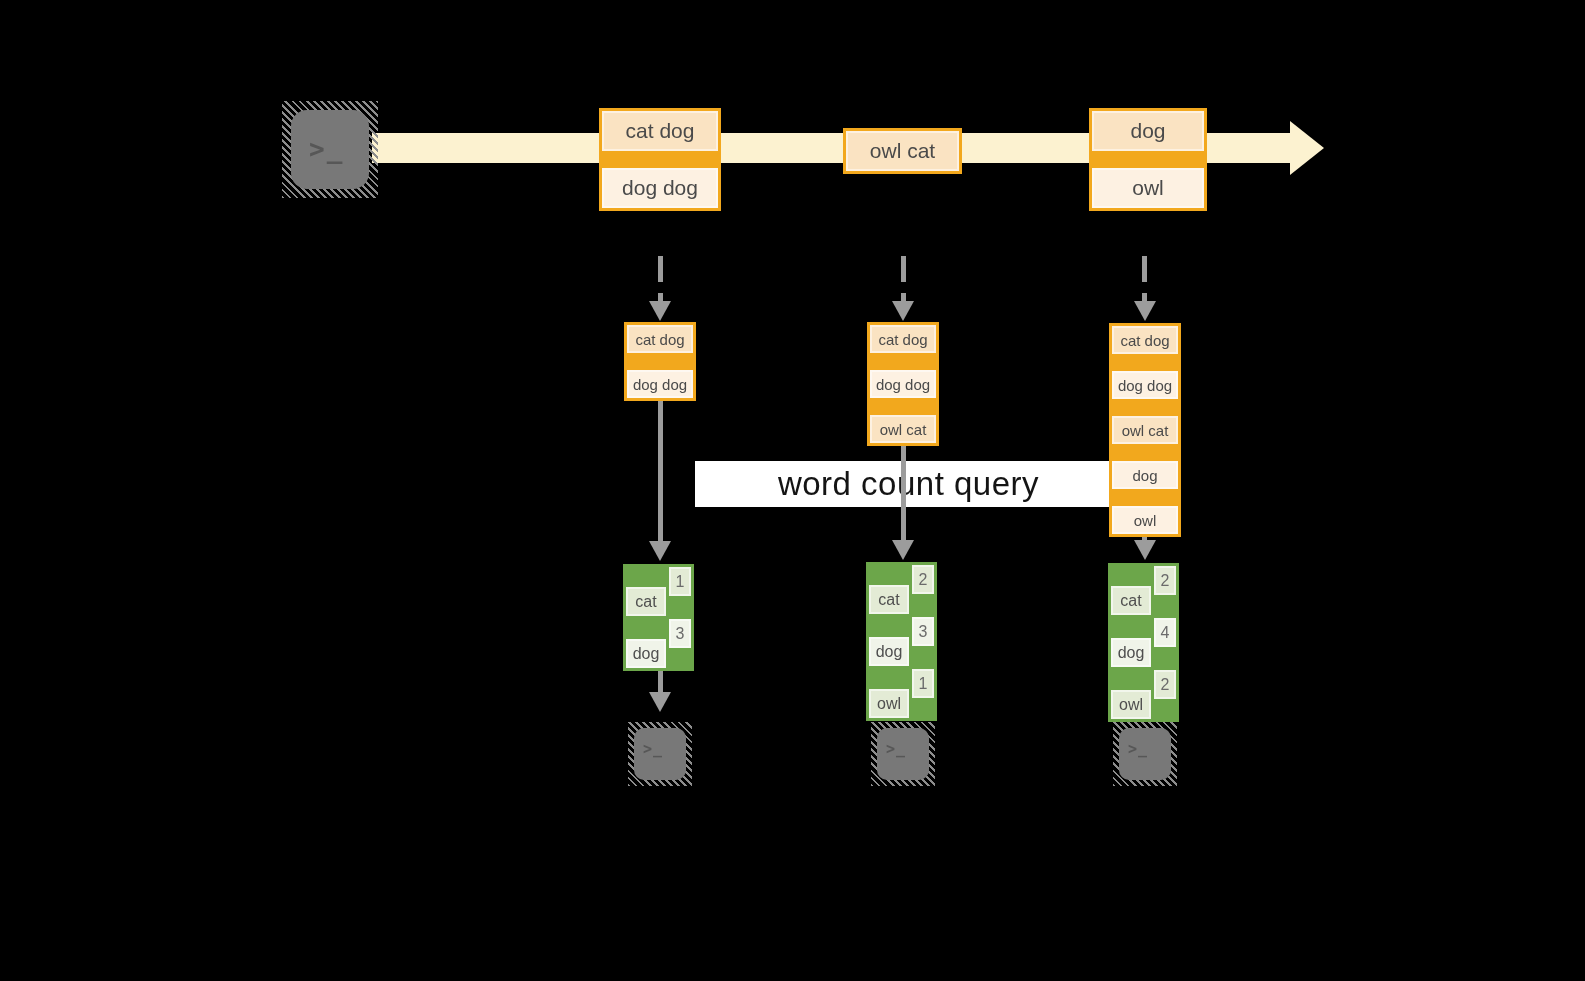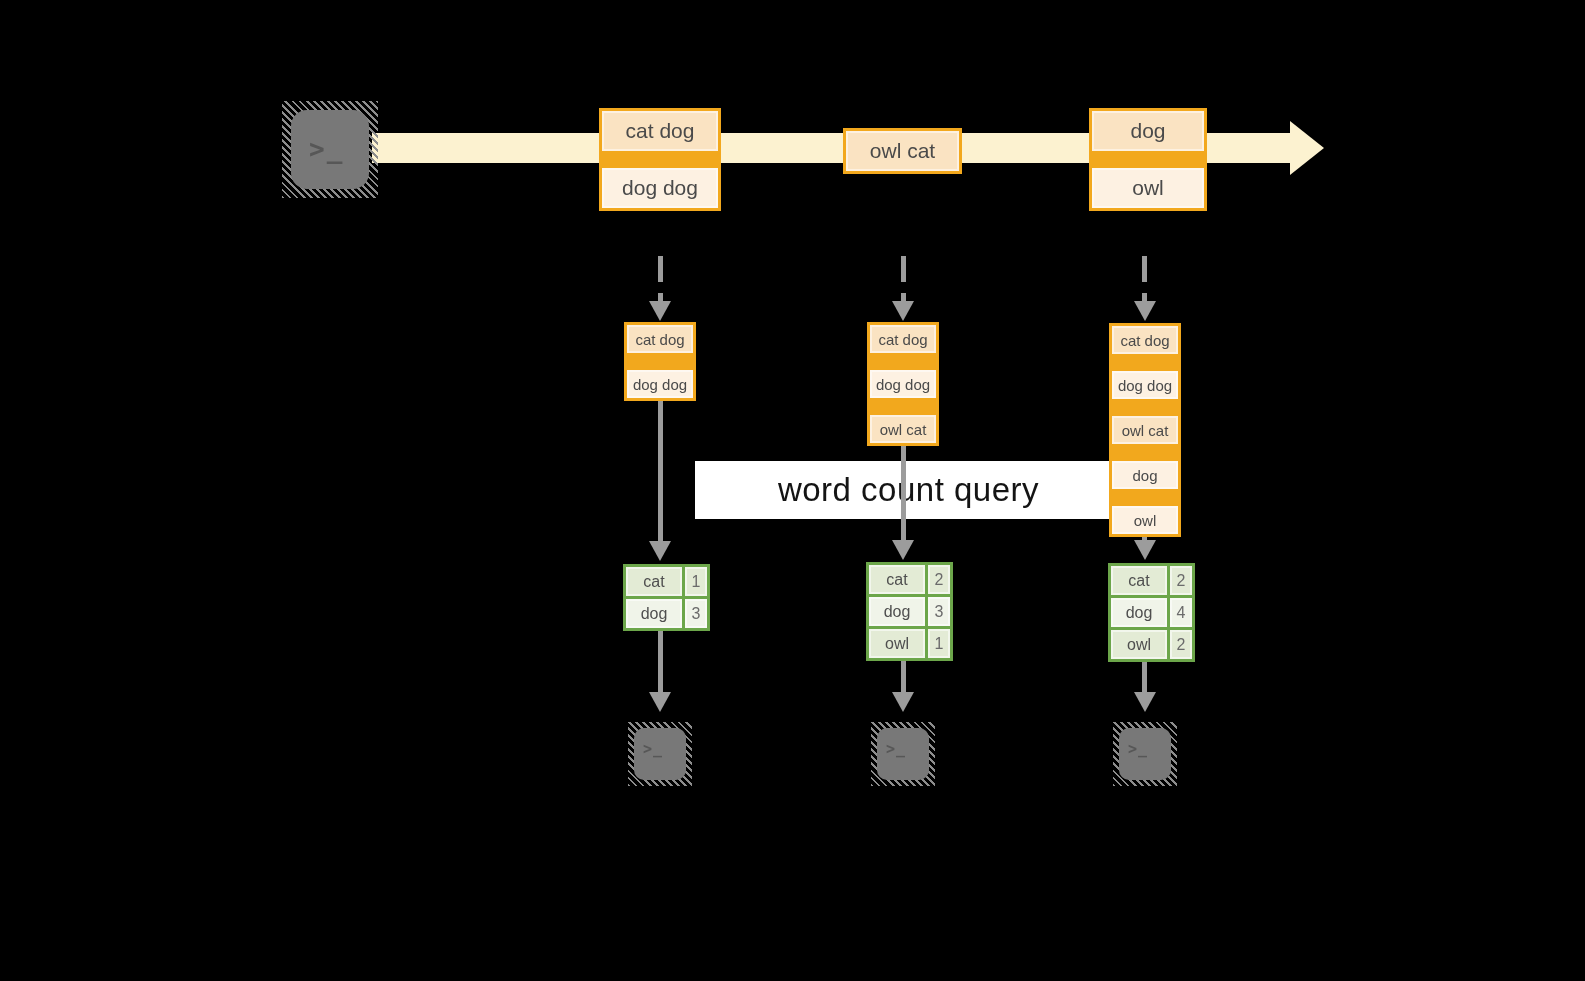--- a/index.html
+++ b/index.html
@@ -41,21 +41,21 @@
   
   .wband{background:#ffffff;z-index:1;display:flex;align-items:center;justify-content:center;
          font-size:33px;font-weight:300;color:#141414;letter-spacing:.5px;}
 
   
   .gtable{border:3px solid #6ca64a;background:#6ca64a;z-index:3;}
   .grow{display:flex;}
   .grow + .grow{margin-top:3px;}
   .gcell{height:29px;display:flex;align-items:center;justify-content:center;font-size:16px;
          color:#4f4f4f;box-shadow:inset 0 0 0 2px rgba(255,255,255,.55);}
-  .gword{width:56px;}
+  .gword{width:40px;margin-top:20px;}
   .gnum{width:22px;margin-left:3px;color:#6b6b6b;}
   .gr-d .gcell{background:#e3ebd5;}
   .gr-l .gcell{background:#f0f4e9;}
 </style>
 </head>
 <body>
 
 <div class="canvas">
 
   <div class="abs band" style="left:372px;top:133px;width:920px;height:30px;"></div>
@@ -100,21 +100,21 @@
   </div>
 
   <div class="abs obox" style="left:1109px;top:323px;width:66px;">
     <div class="ocell buf-cell fill-d">cat dog</div>
     <div class="ocell buf-cell fill-l">dog dog</div>
     <div class="ocell buf-cell fill-d">owl cat</div>
     <div class="ocell buf-cell fill-l">dog</div>
     <div class="ocell buf-cell fill-l">owl</div>
   </div>
 
-  <div class="abs wband" style="left:695px;top:461px;width:427px;height:58px;">
+  <div class="abs wband" style="left:695px;top:461px;width:427px;height:46px;">
     <span>word count query</span>
   </div>
 
   <div class="abs vline" style="left:658px;top:385px;height:157px;"></div>
   <div class="abs vhead" style="left:649px;top:541px;"></div>
   <div class="abs vline" style="left:901px;top:416px;height:126px;"></div>
   <div class="abs vhead" style="left:892px;top:540px;"></div>
   <div class="abs vline" style="left:1142px;top:479px;height:63px;"></div>
   <div class="abs vhead" style="left:1134px;top:540px;"></div>
 

